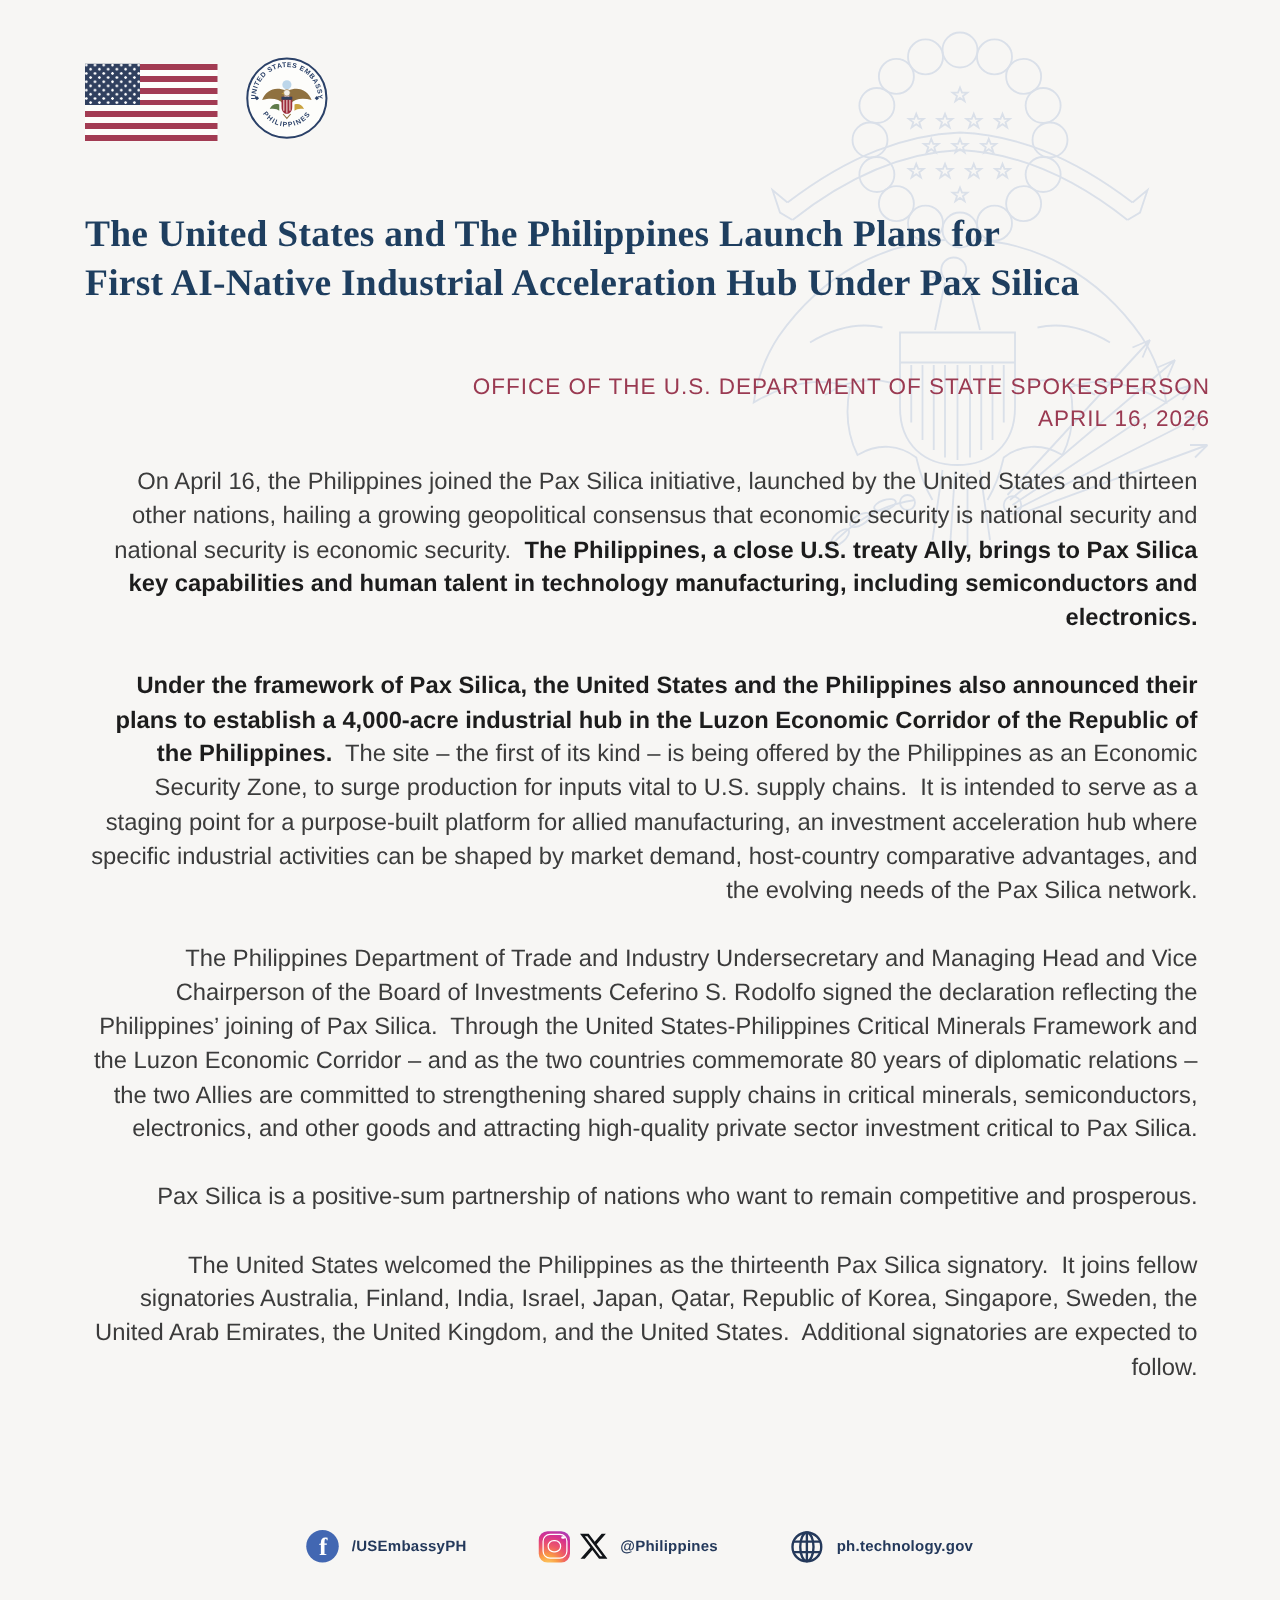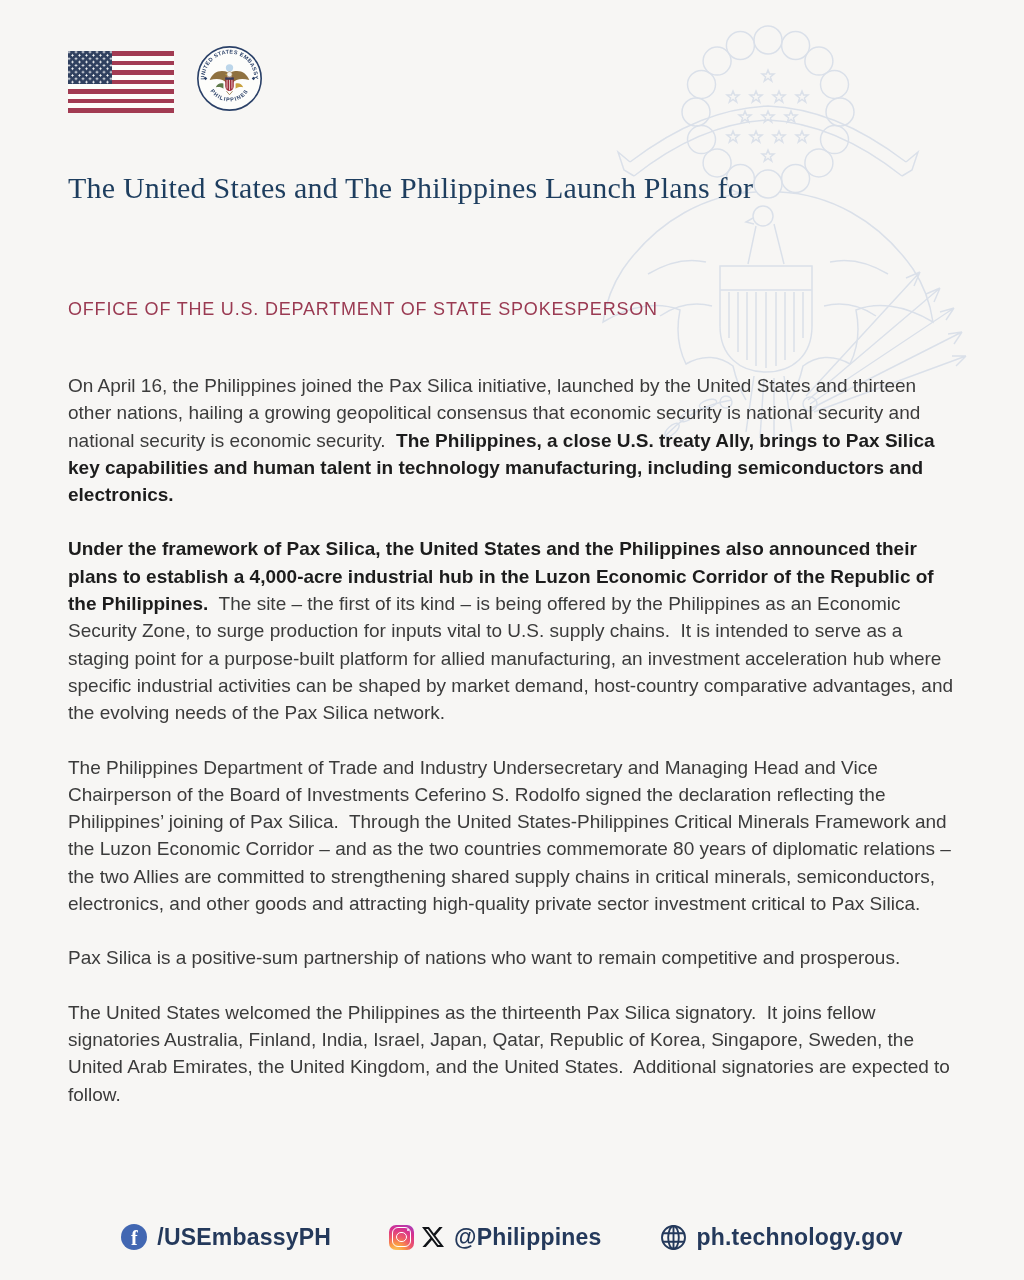--- a/index.html
+++ b/index.html
@@ -45,46 +45,47 @@
                       radial-gradient(#ffffff 0.9px, transparent 1.2px);
     background-size: 7px 6.7px;
     background-position: 1px 1px, 4.5px 4.4px;
   }
   .embassy-seal { position: absolute; left: 196px; top: 45px; width: 67px; height: 67px; }
 
   
   .doc-title {
     position: absolute; left: 68px; top: 148px; width: 920px;
     font-family: "Liberation Serif", "DejaVu Serif", serif;
-    font-weight: 400; font-size: 30px; line-height: 39px;
+    font-weight: 700; font-size: 30px; line-height: 39px;
     color: var(--title-color); letter-spacing: 0.2px;
   }
   .doc-title .tline { display: block; white-space: nowrap; }
   .byline {
     position: absolute; left: 68px; top: 296px; width: 900px;
     font-size: 18px; line-height: 26px; letter-spacing: 0.8px;
     color: var(--byline-color);
+    text-align: right;
   }
 
   
   .article {
     position: absolute; left: 68px; top: 372px; width: 890px;
     font-size: 19px; line-height: 27.3px; color: var(--body-color);
   }
-  .article p.para { margin: 0 0 27px 0; white-space: pre-wrap; }
+  .article p.para { margin: 0 0 27px 0; white-space: pre-wrap; text-align: right; }
   .article .run.bold { font-weight: 700; color: var(--bold-color); }
 
   
   .footer-bar {
     position: absolute; left: 0; top: 1212px; width: 1024px; height: 50px;
     display: flex; align-items: center; justify-content: center; gap: 58px;
   }
   .footer-group { display: flex; align-items: center; gap: 10px; cursor: pointer; }
   .footer-label {
-    font-size: 23px; font-weight: 700; color: var(--footer-color); letter-spacing: 0.2px;
+    font-size: 12px; font-weight: 700; color: var(--footer-color); letter-spacing: 0.2px;
   }
   .fb-icon {
     width: 26px; height: 26px; border-radius: 50%;
     background: var(--facebook-blue); color: #ffffff;
     display: flex; align-items: flex-end; justify-content: center;
     font-family: "Liberation Serif", serif; font-weight: 700; font-size: 20px;
     line-height: 24px; overflow: hidden;
   }
   .ig-icon {
     position: relative; width: 25px; height: 25px; border-radius: 7px;
@@ -208,24 +209,26 @@
     <path d="M28.8 32 L37.2 32 L37.2 40 C37.2 43.4 35.4 45.4 33 45.4 C30.6 45.4 28.8 43.4 28.8 40 Z" fill="#9e2d3c"></path>
     <path d="M28.8 32 L37.2 32 L37.2 34.2 L28.8 34.2 Z" fill="#30405f"></path>
     <path d="M30.6 34.4 L30.6 43 M33 34.4 L33 44.6 M35.4 34.4 L35.4 43" stroke="#f3e9e3" stroke-width="0.8"></path>
     <path d="M27 38 C 23.5 37, 21 38.5, 19.5 41.5 C 23 41, 25.5 41.5, 27 43 Z" fill="#5f7b4a"></path>
     <path d="M39 38 C 42.5 37, 45 38.5, 46.5 41.5 C 43 41, 40.5 41.5, 39 43 Z" fill="#c9a23f"></path>
     <path d="M30 45.5 L33 49 L36 45.5" fill="none" stroke="#8f7140" stroke-width="0.8"></path>
   </svg>
 
   <h1 class="doc-title">
     <span class="tline">The United States and The Philippines Launch Plans for</span>
+    <span class="tline">First AI-Native Industrial Acceleration Hub Under Pax Silica</span>
   </h1>
 
   <div class="byline">
     <div>OFFICE OF THE U.S. DEPARTMENT OF STATE SPOKESPERSON</div>
+    <div>APRIL 16, 2026</div>
   </div>
 
   <div class="article">
       <p class="para"><span class="run">On April 16, the Philippines joined the Pax Silica initiative, launched by the United States and thirteen other nations, hailing a growing geopolitical consensus that economic security is national security and national security is economic security.  </span><span class="run bold">The Philippines, a close U.S. treaty Ally, brings to Pax Silica key capabilities and human talent in technology manufacturing, including semiconductors and electronics.</span></p>
       <p class="para"><span class="run bold">Under the framework of Pax Silica, the United States and the Philippines also announced their plans to establish a 4,000-acre industrial hub in the Luzon Economic Corridor of the Republic of the Philippines.</span><span class="run">  The site – the first of its kind – is being offered by the Philippines as an Economic Security Zone, to surge production for inputs vital to U.S. supply chains.  It is intended to serve as a staging point for a purpose-built platform for allied manufacturing, an investment acceleration hub where specific industrial activities can be shaped by market demand, host-country comparative advantages, and the evolving needs of the Pax Silica network.</span></p>
       <p class="para"><span class="run">The Philippines Department of Trade and Industry Undersecretary and Managing Head and Vice Chairperson of the Board of Investments Ceferino S. Rodolfo signed the declaration reflecting the Philippines’ joining of Pax Silica.  Through the United States-Philippines Critical Minerals Framework and the Luzon Economic Corridor – and as the two countries commemorate 80 years of diplomatic relations – the two Allies are committed to strengthening shared supply chains in critical minerals, semiconductors, electronics, and other goods and attracting high-quality private sector investment critical to Pax Silica.</span></p>
       <p class="para"><span class="run">Pax Silica is a positive-sum partnership of nations who want to remain competitive and prosperous.</span></p>
       <p class="para"><span class="run">The United States welcomed the Philippines as the thirteenth Pax Silica signatory.  It joins fellow signatories Australia, Finland, India, Israel, Japan, Qatar, Republic of Korea, Singapore, Sweden, the United Arab Emirates, the United Kingdom, and the United States.  Additional signatories are expected to follow.</span></p>
     </div>
 

